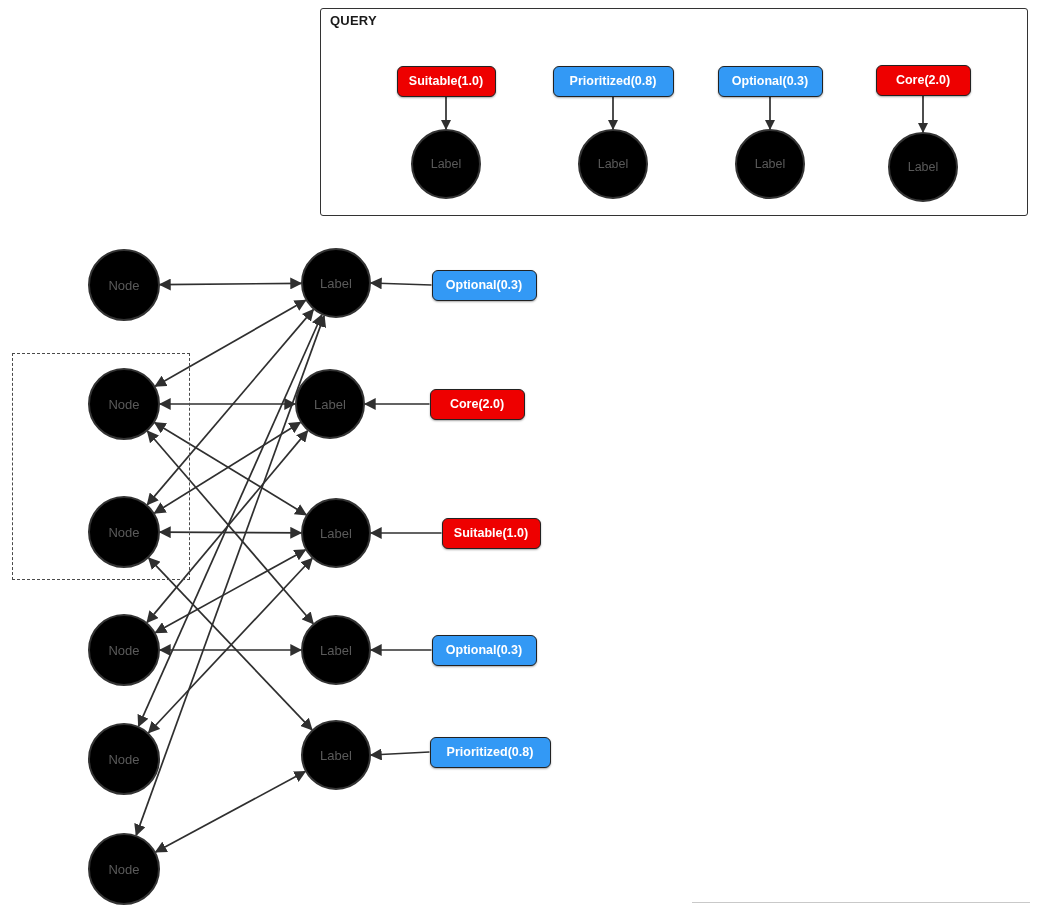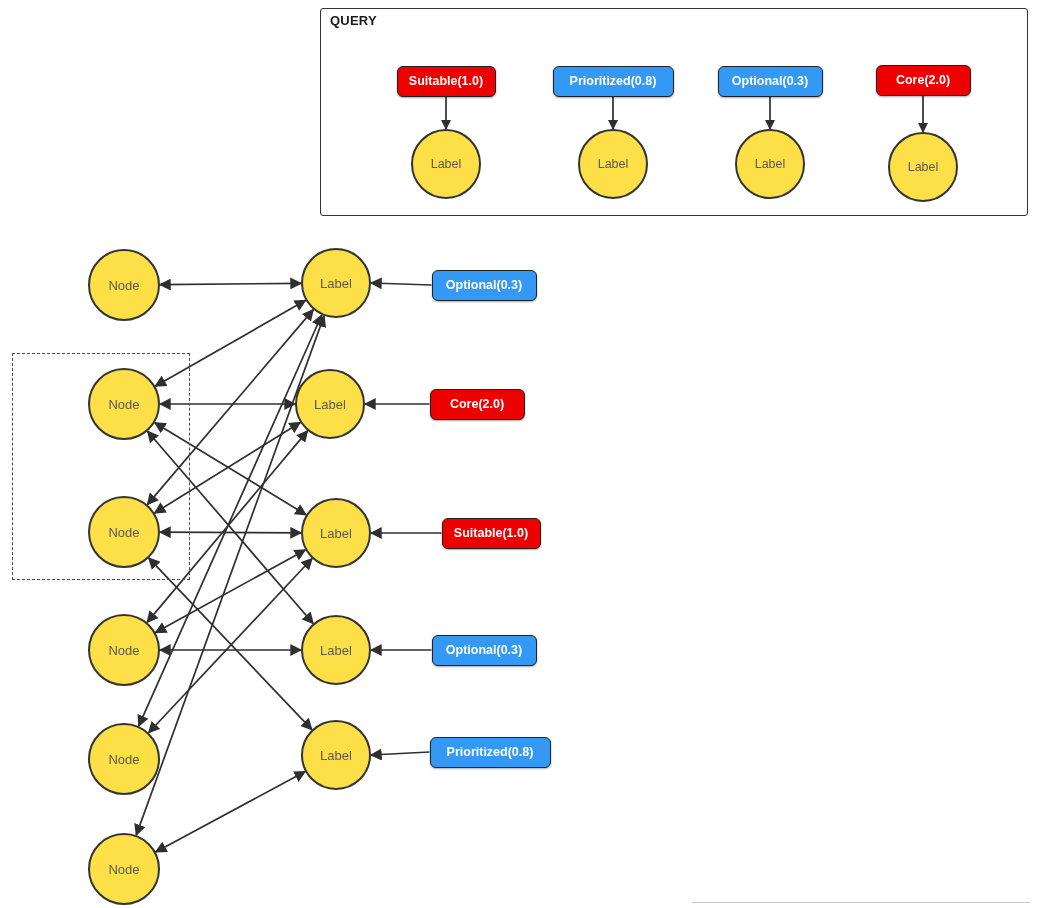--- a/index.html
+++ b/index.html
@@ -63,21 +63,21 @@
     white-space: nowrap;
     line-height: 1;
     box-shadow: 0 1px 2px rgba(0,0,0,.35);
   }
   
   .circ {
     position: absolute;
     box-sizing: border-box;
     border: 2px solid #333333;
     border-radius: 50%;
-    background: #fde047;
+    background: #000000;
     display: flex;
     align-items: center;
     justify-content: center;
     color: #5a5a5a;
     font-size: 13px;
     line-height: 1;
   }
   .circ.qcirc { font-size: 12.5px; }
   
   .group-box {

